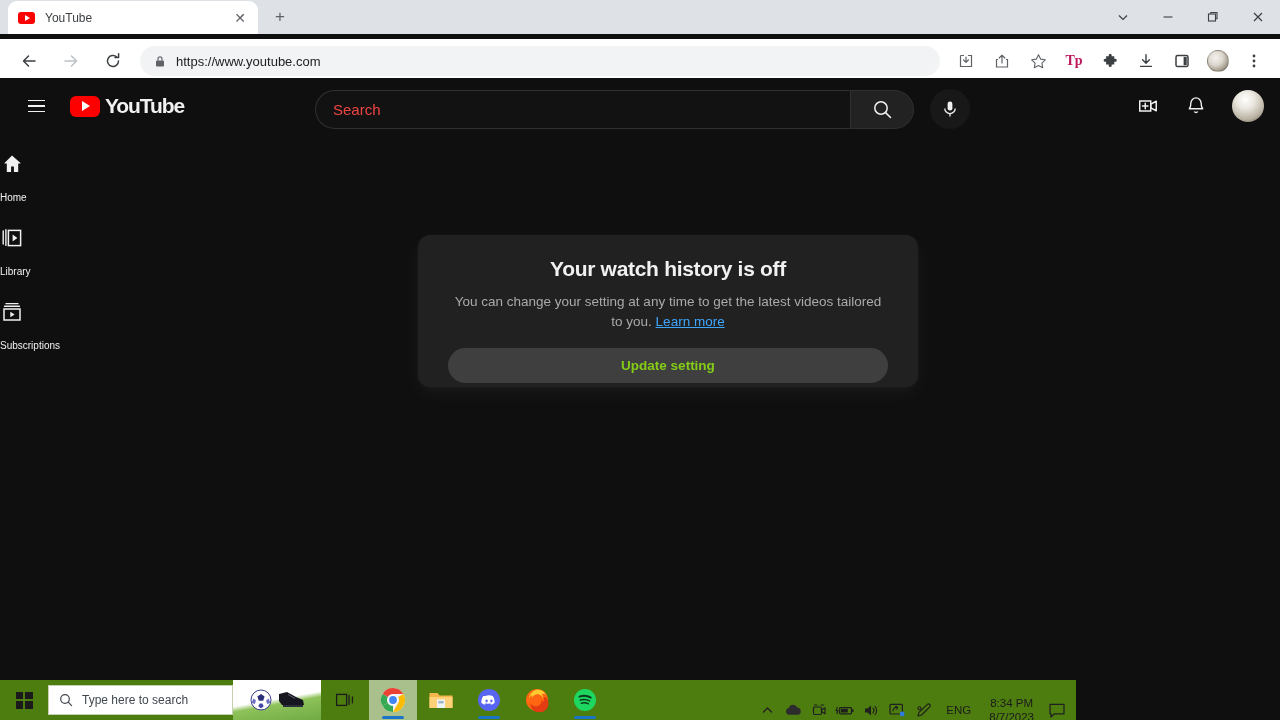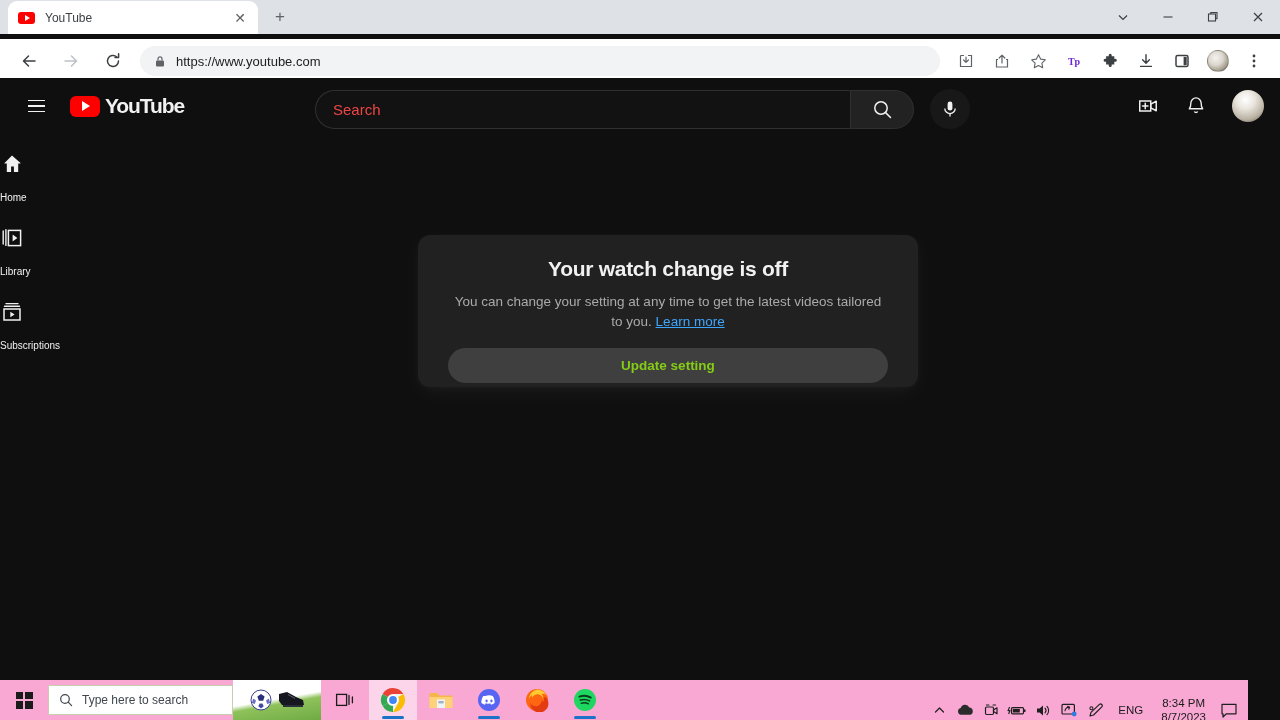--- a/index.html
+++ b/index.html
@@ -92,21 +92,21 @@
   }
   .omnibox .lock { margin-right: 10px; display: flex; align-items: center; }
   .omnibox .url { font-size: 13px; color: #202124; }
   .tool-icons { display: flex; align-items: center; margin-left: auto; }
   .tool-icon {
     width: 30px; height: 30px; margin: 0 3px;
     display: flex; align-items: center; justify-content: center;
     border-radius: 50%;
   }
   .ext-tp {
-    font-size: 10px; font-weight: bold; color: #6d28d9;
+    font-size: 14px; font-weight: bold; color: #be185d;
     font-family: "Liberation Serif", serif;
   }
   .profile-pic {
     width: 22px; height: 22px; border-radius: 50%;
     background: radial-gradient(circle at 38% 34%, #f4f2ee 0%, #ddd8cf 40%, #a49c8c 72%, #6e665a 100%);
     border: 1px solid rgba(0,0,0,.18);
   }
 
   
   .yt-page {
@@ -228,22 +228,22 @@
     width: 100%; height: 35px;
     background: #3f3f3f;
     border-radius: 18px;
     display: flex; align-items: center; justify-content: center;
     font-size: 13.5px; font-weight: bold; color: #84cc16;
   }
 
   
   .taskbar {
     position: absolute; bottom: 0; left: 0;
-    width: 1248px; height: 40px;
-    background: #f9a8d4;
+    width: 1076px; height: 40px;
+    background: #4d7c0f;
     display: flex; align-items: center;
   }
   .start-btn {
     width: 48px; height: 40px;
     display: flex; align-items: center; justify-content: center;
   }
   .win-logo {
     width: 17px; height: 17px;
     display: grid; grid-template-columns: 1fr 1fr; grid-template-rows: 1fr 1fr;
     gap: 2px;
@@ -481,21 +481,21 @@
         <path d="M6 3.6 H18 M4.5 6.3 H19.5" stroke="#f1f1f1" stroke-width="1.4" stroke-linecap="round"></path>
         <rect x="4" y="9" width="16" height="11" stroke="#f1f1f1" stroke-width="1.5" fill="none"></rect>
         <path d="M10.3 11.8 L14.6 14.5 L10.3 17.2 z" fill="#f1f1f1"></path>
       </svg>
       <span class="yt-side-label">Subscriptions</span>
     </div>
   </div>
 
   <div class="yt-main">
     <div class="history-card">
-      <div class="history-title">Your watch change is off</div>
+      <div class="history-title">Your watch history is off</div>
       <div class="history-body">
         <span>You can change your setting at any time to get the latest videos tailored to you. </span><a class="history-link" href="#">Learn more</a>
       </div>
       <div class="update-btn">Update setting</div>
     </div>
   </div>
 </div>
 
 <div class="taskbar">
   <div class="start-btn">

